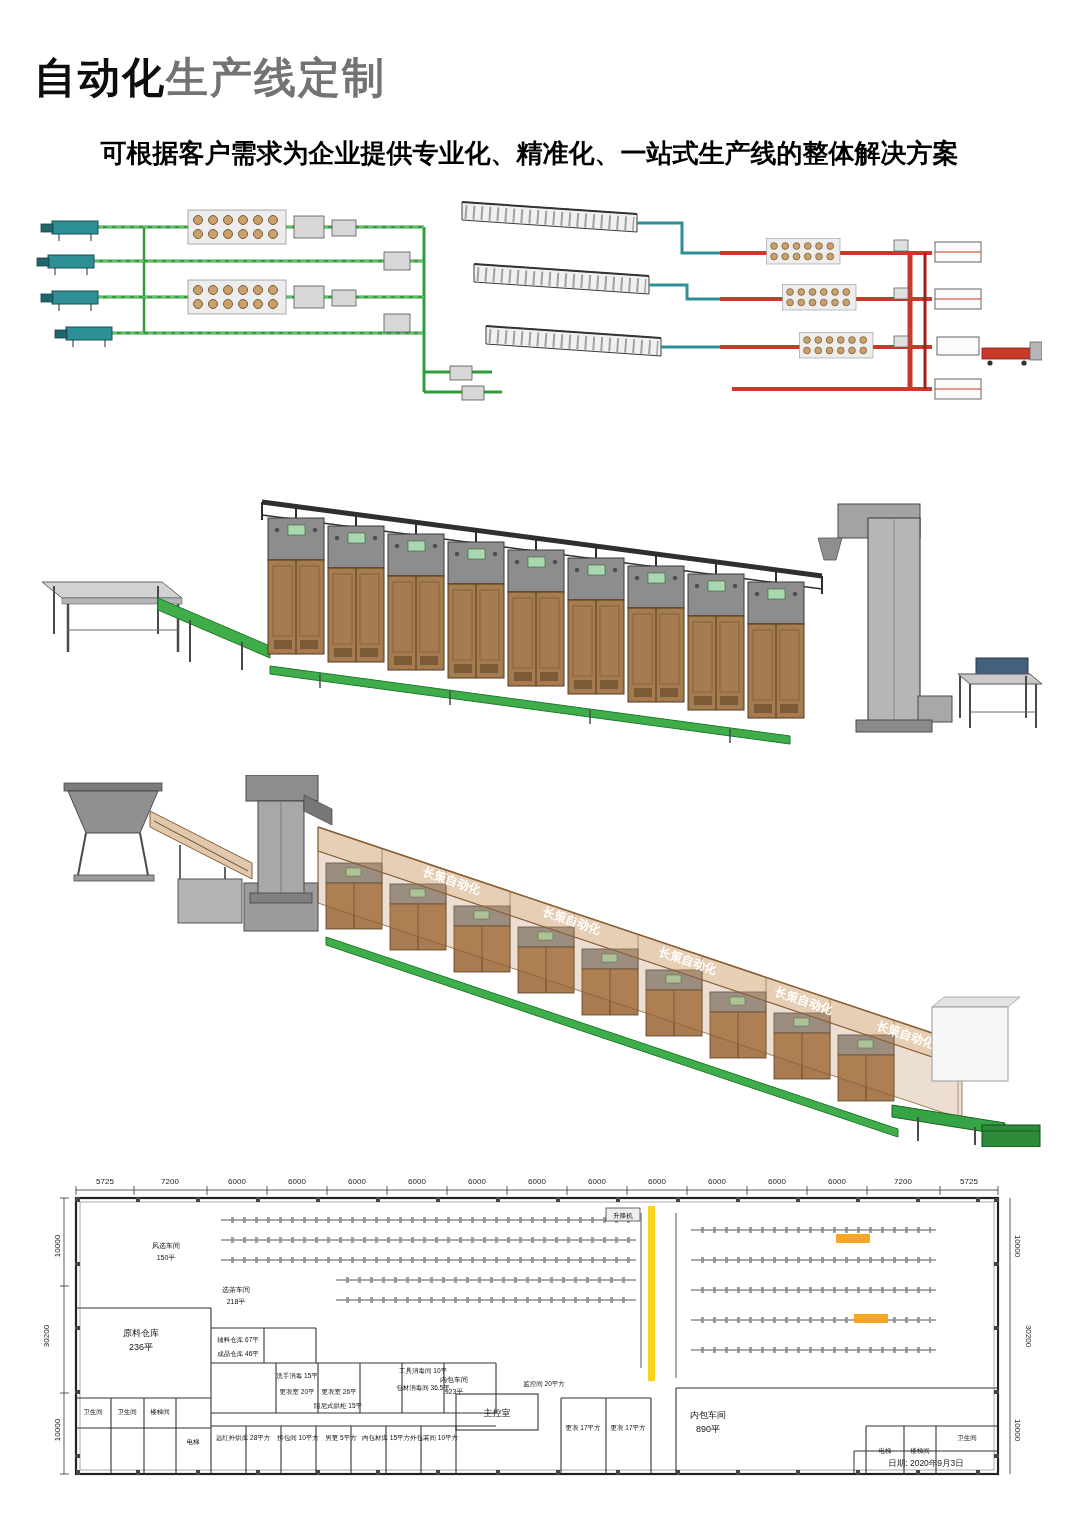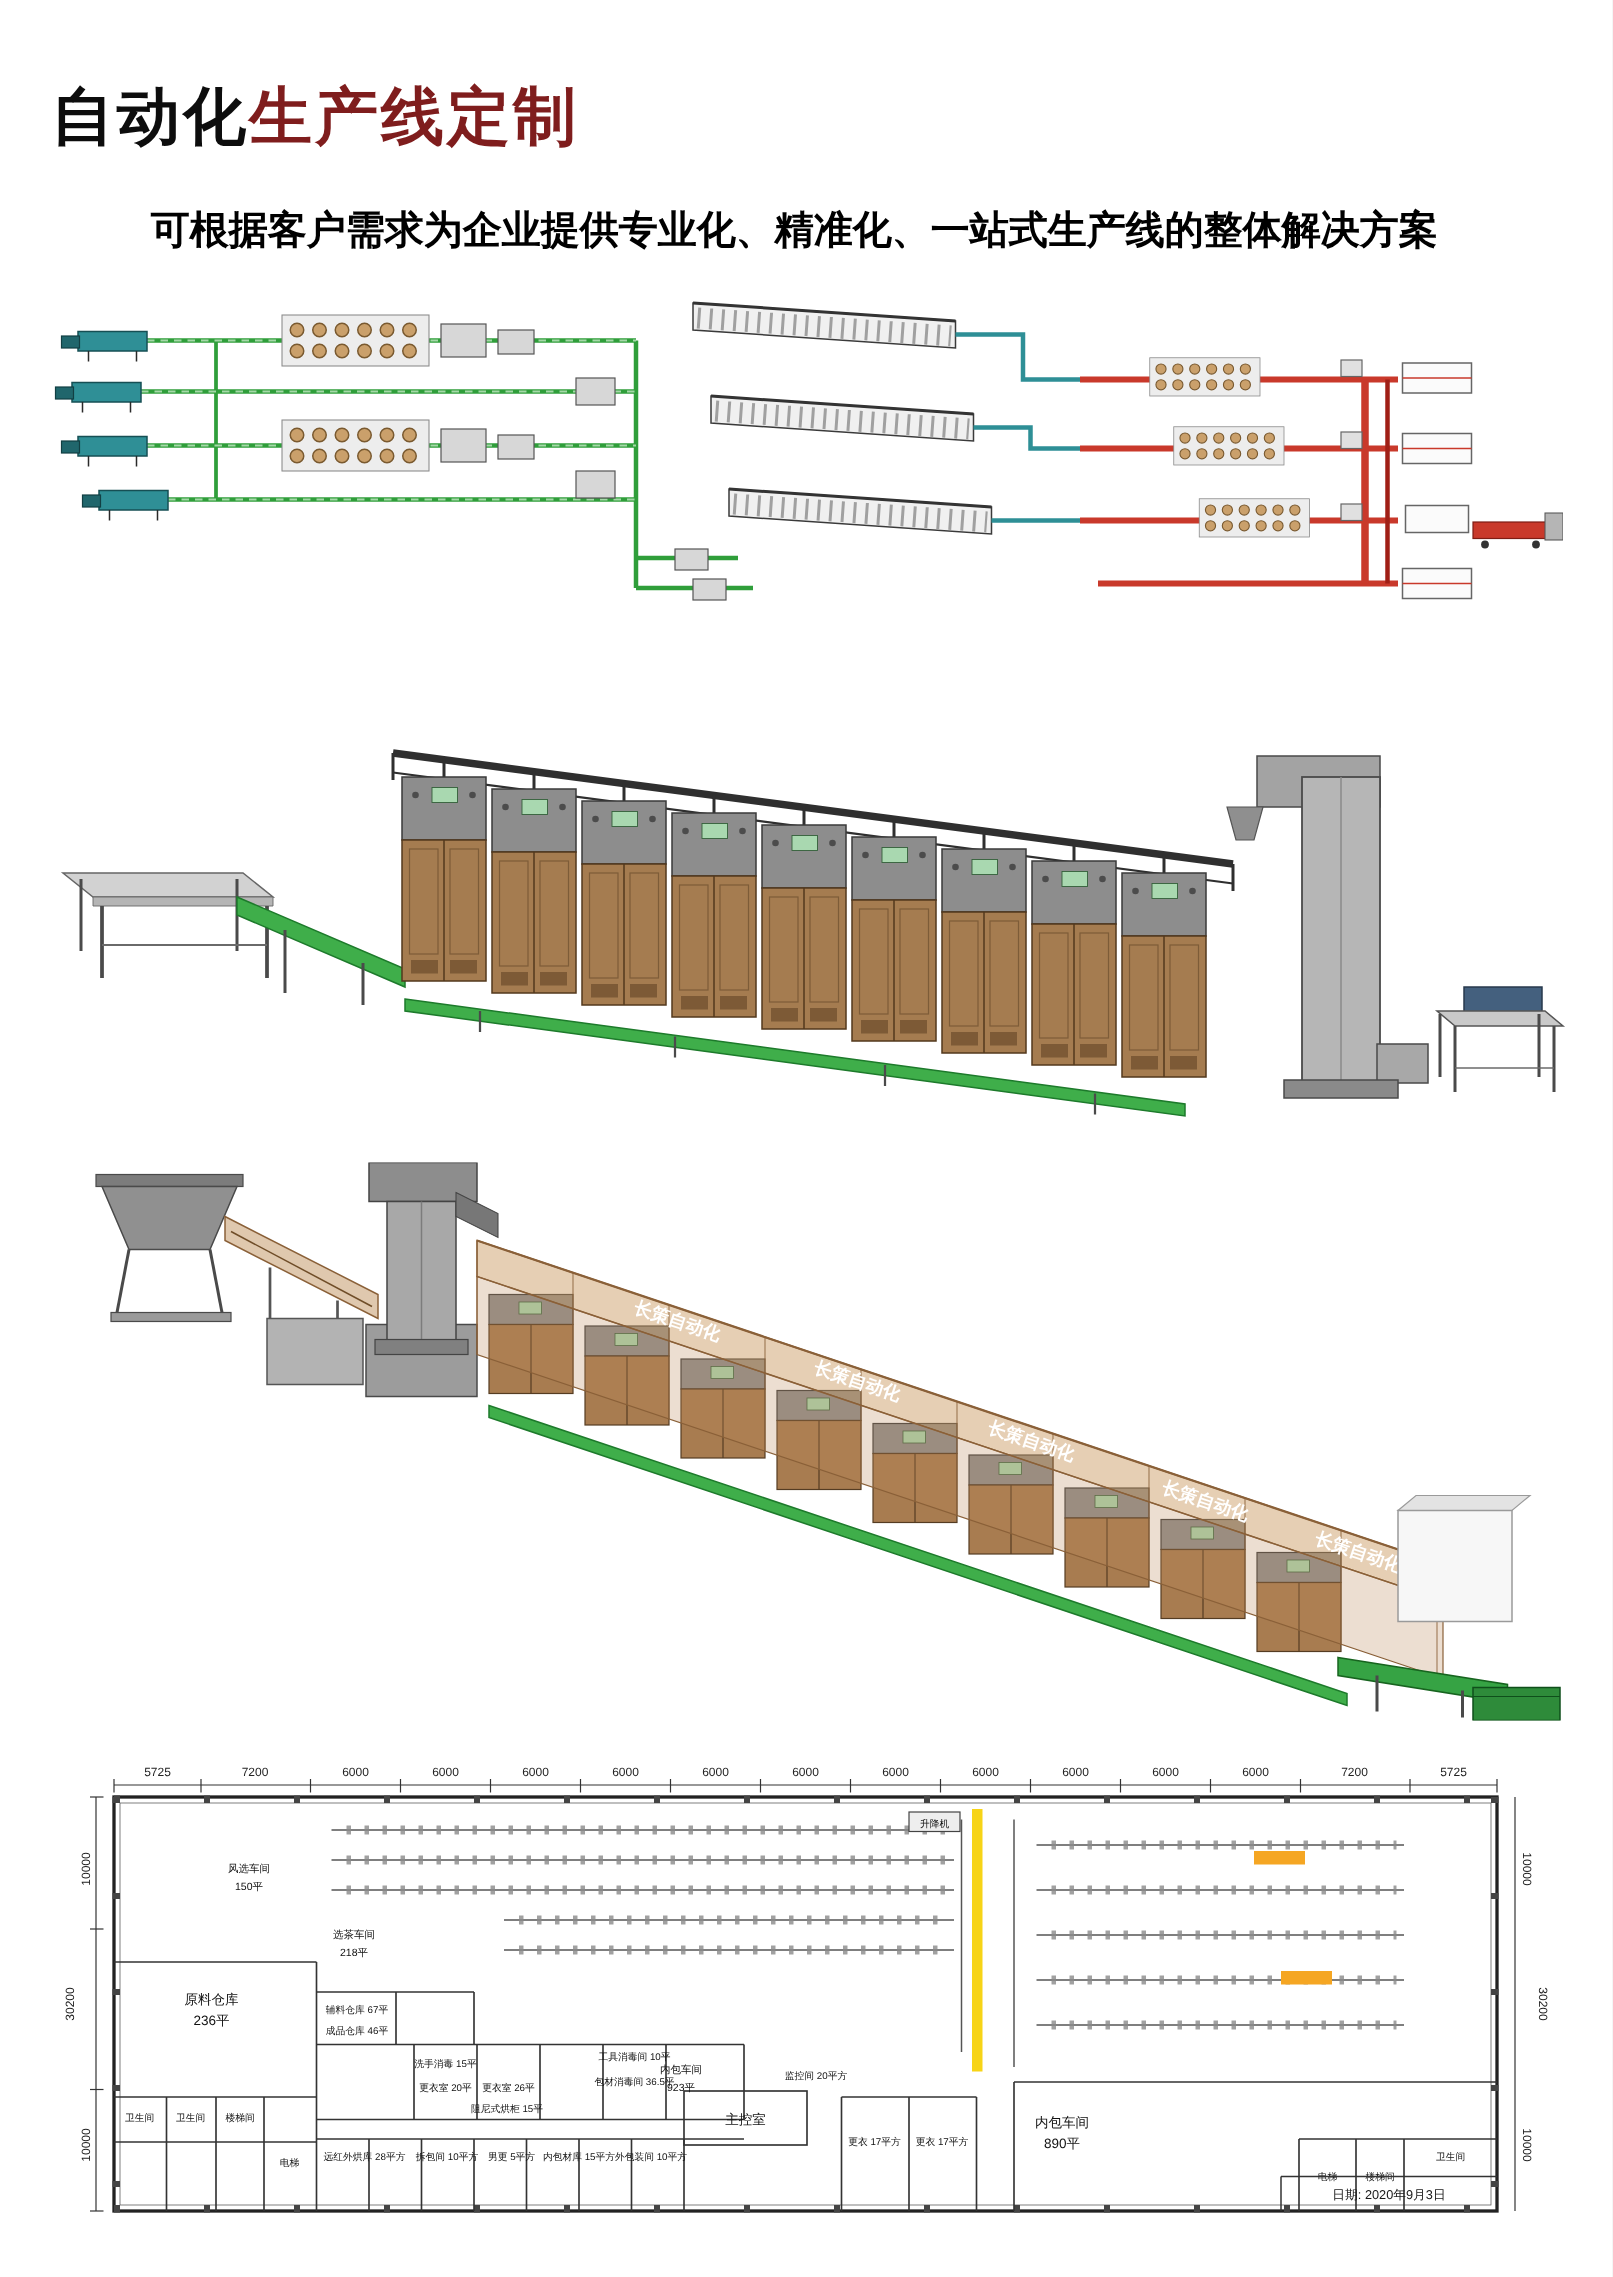--- a/index.html
+++ b/index.html
@@ -7,21 +7,21 @@
   .page {
     position:relative; width:1075px; height:1518px; background:#ffffff;
     font-family:"Liberation Sans", sans-serif; overflow:hidden; margin:0 auto;
     outline:1px solid #d8d8d8;
   }
   .title {
     position:absolute; left:34px; top:50px;
     font-family:"Liberation Serif", serif; font-weight:700;
     font-size:42px; letter-spacing:2px; color:#0d0d0d; white-space:nowrap;
   }
-  .title .accent { color:#7f1d1d;margin-top:40px; }
+  .title .accent { color:#737373;margin-top:40px; }
   .subtitle {
     position:absolute; left:0; right:16px; top:136px; text-align:center;
     font-family:"Liberation Serif", serif; font-weight:700;
     font-size:26px; color:#000;
   }
   .fig { position:absolute; }
   .fig svg { display:block; }
   svg text { font-family:"Liberation Sans", sans-serif; fill:#1a1a1a; }
   .plan-dim { font-size:8px; fill:#222; }
   .plan-dim-side { font-size:8px; fill:#222; }

